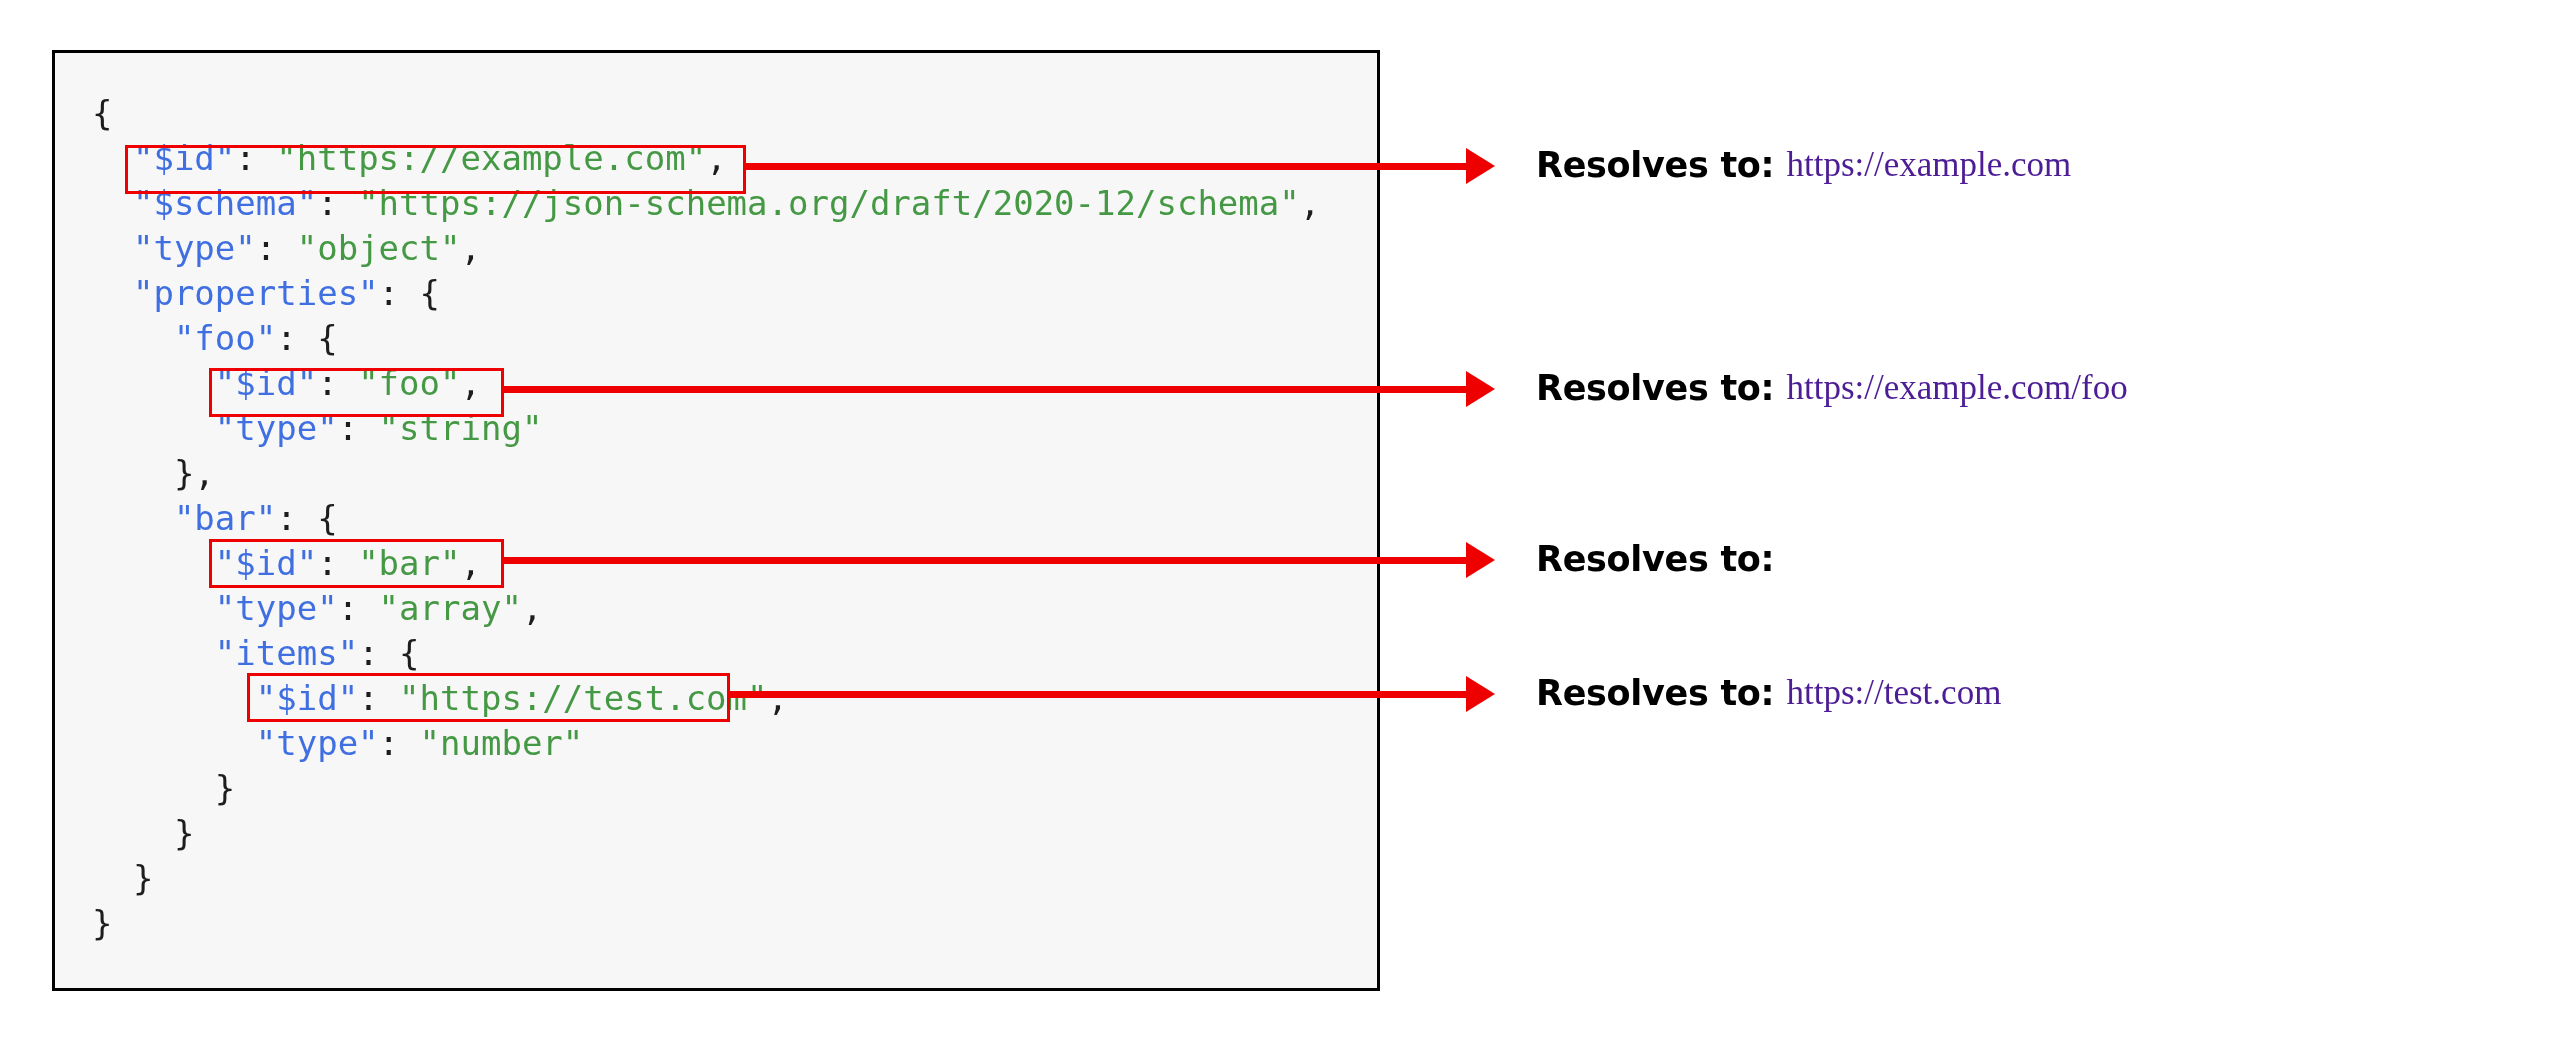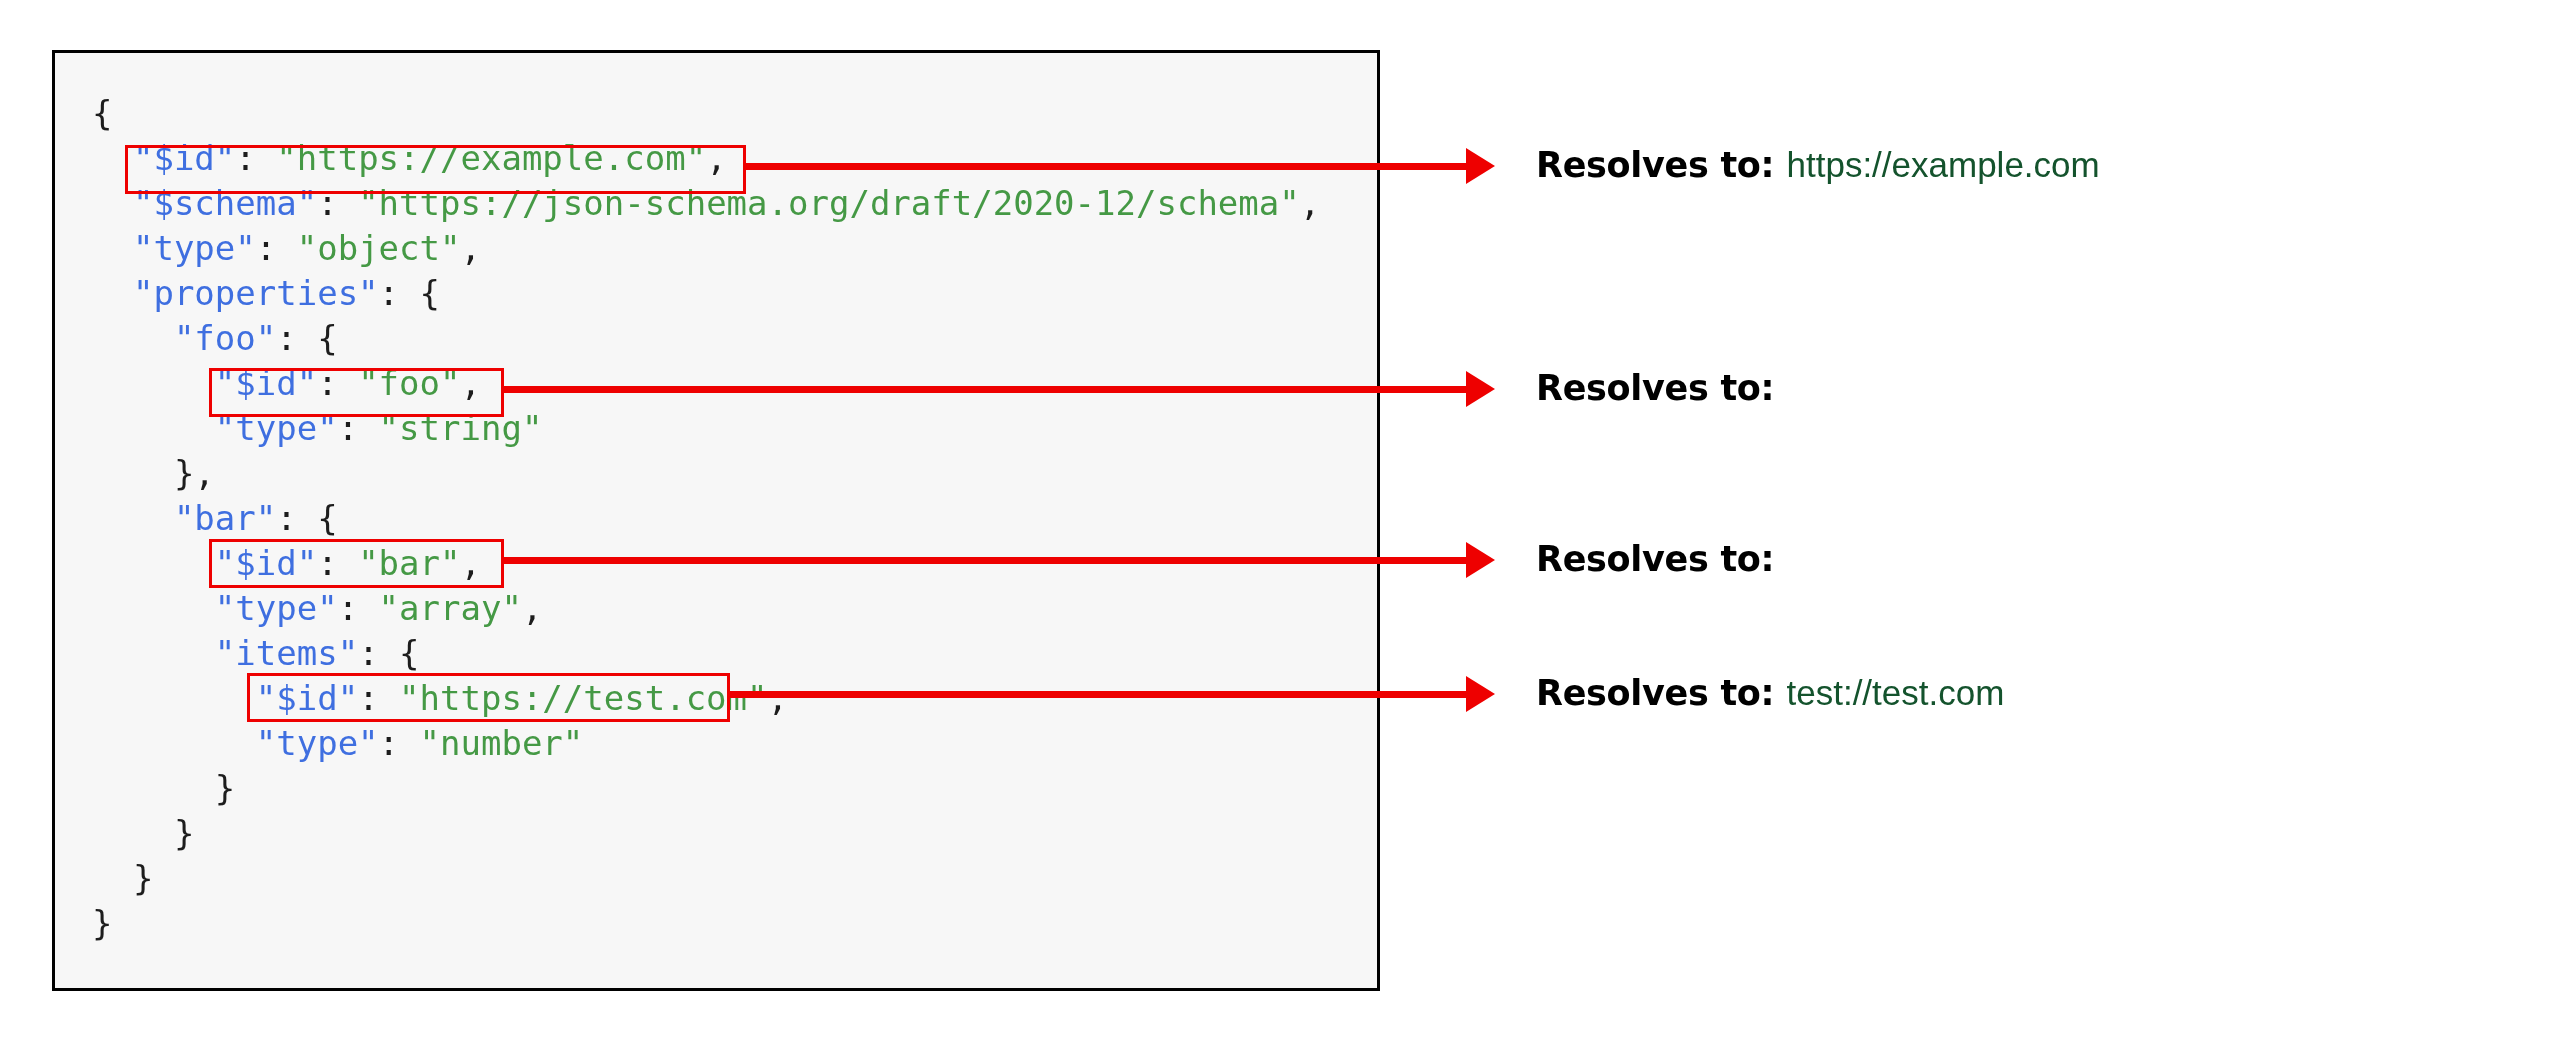--- a/index.html
+++ b/index.html
@@ -73,23 +73,23 @@
     align-items: center;
   }
   .resolve-label {
     font-family: "DejaVu Sans", sans-serif;
     font-weight: bold;
     font-size: 35px;
     color: #000000;
     letter-spacing: -0.3px;
   }
   .resolve-url {
-    font-family: Liberation Sans, sans-serif;
+    font-family: Liberation Serif, serif;
     font-size: 35px;
-    color: #14532d;
+    color: #4c1d95;
     margin-left: 12.2px;
   }
 </style>
 </head>
 <body>
 
 <div id="code-panel">
   <pre id="code-block"><span><span class="tok-pun">{</span></span>
 <span>  <span class="tok-key">"$id"</span><span class="tok-pun">: </span><span class="tok-str">"https://example.com"</span><span class="tok-pun">,</span></span>
 <span>  <span class="tok-key">"$schema"</span><span class="tok-pun">: </span><span class="tok-str">"https://json-schema.org/draft/2020-12/schema"</span><span class="tok-pun">,</span></span>
@@ -128,22 +128,23 @@
     <div class="arrow-head" style="left: 1466px; top: 676px;"></div>
   </div>
 
 <div id="annotation-layer">
     <div class="resolve-row" style="left: 1536px; top: 145px;">
       <span class="resolve-label">Resolves to:</span>
       <span class="resolve-url">https://example.com</span>
     </div>
     <div class="resolve-row" style="left: 1536px; top: 368px;">
       <span class="resolve-label">Resolves to:</span>
+      <span class="resolve-url">https://example.com/foo</span>
     </div>
     <div class="resolve-row" style="left: 1536px; top: 539px;">
       <span class="resolve-label">Resolves to:</span>
     </div>
     <div class="resolve-row" style="left: 1536px; top: 673px;">
       <span class="resolve-label">Resolves to:</span>
-      <span class="resolve-url">test://test.com</span>
+      <span class="resolve-url">https://test.com</span>
     </div>
   </div>
 
 
 </body></html>

